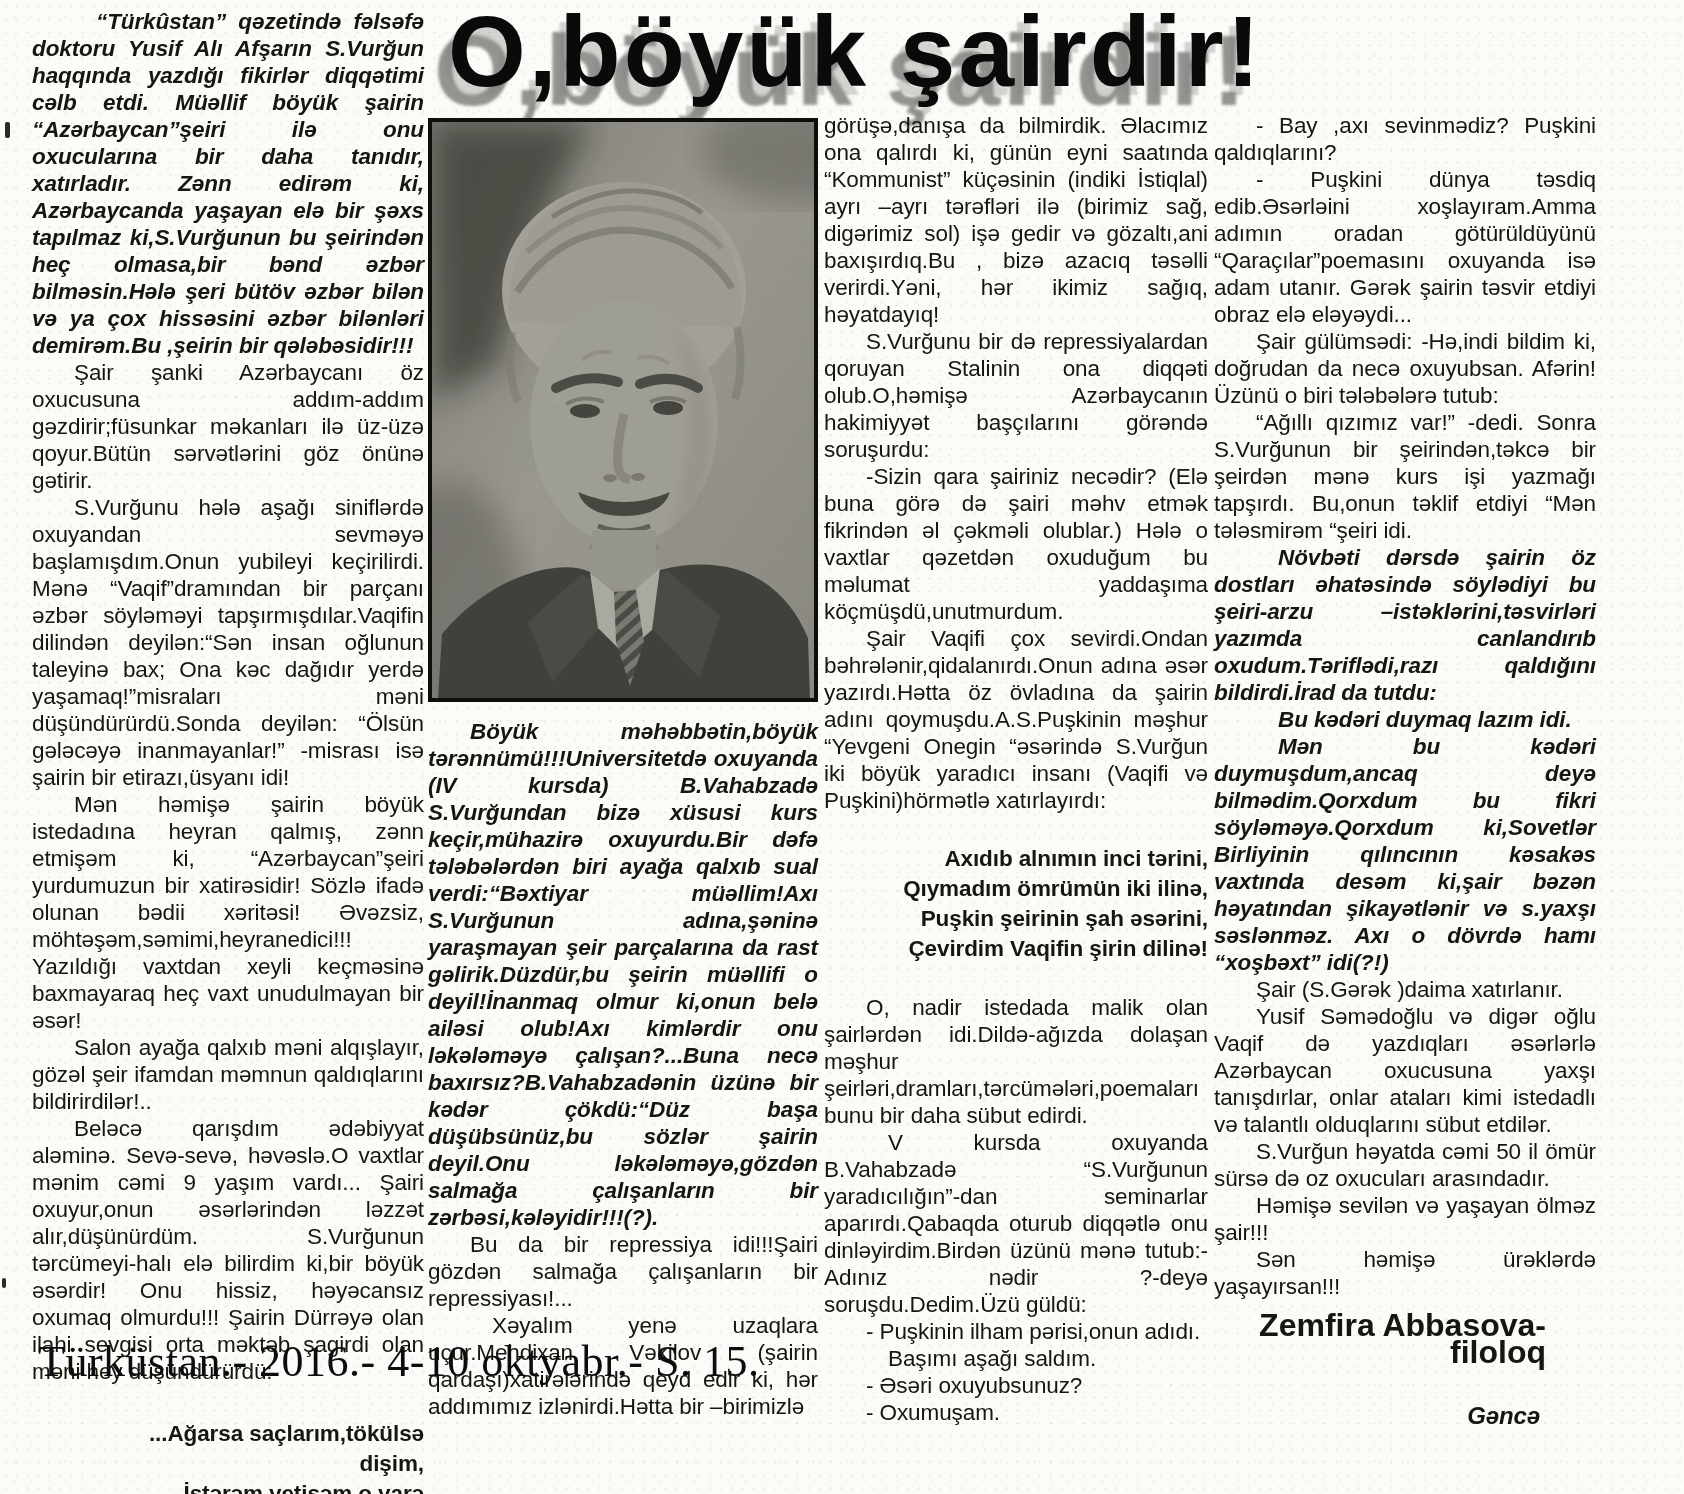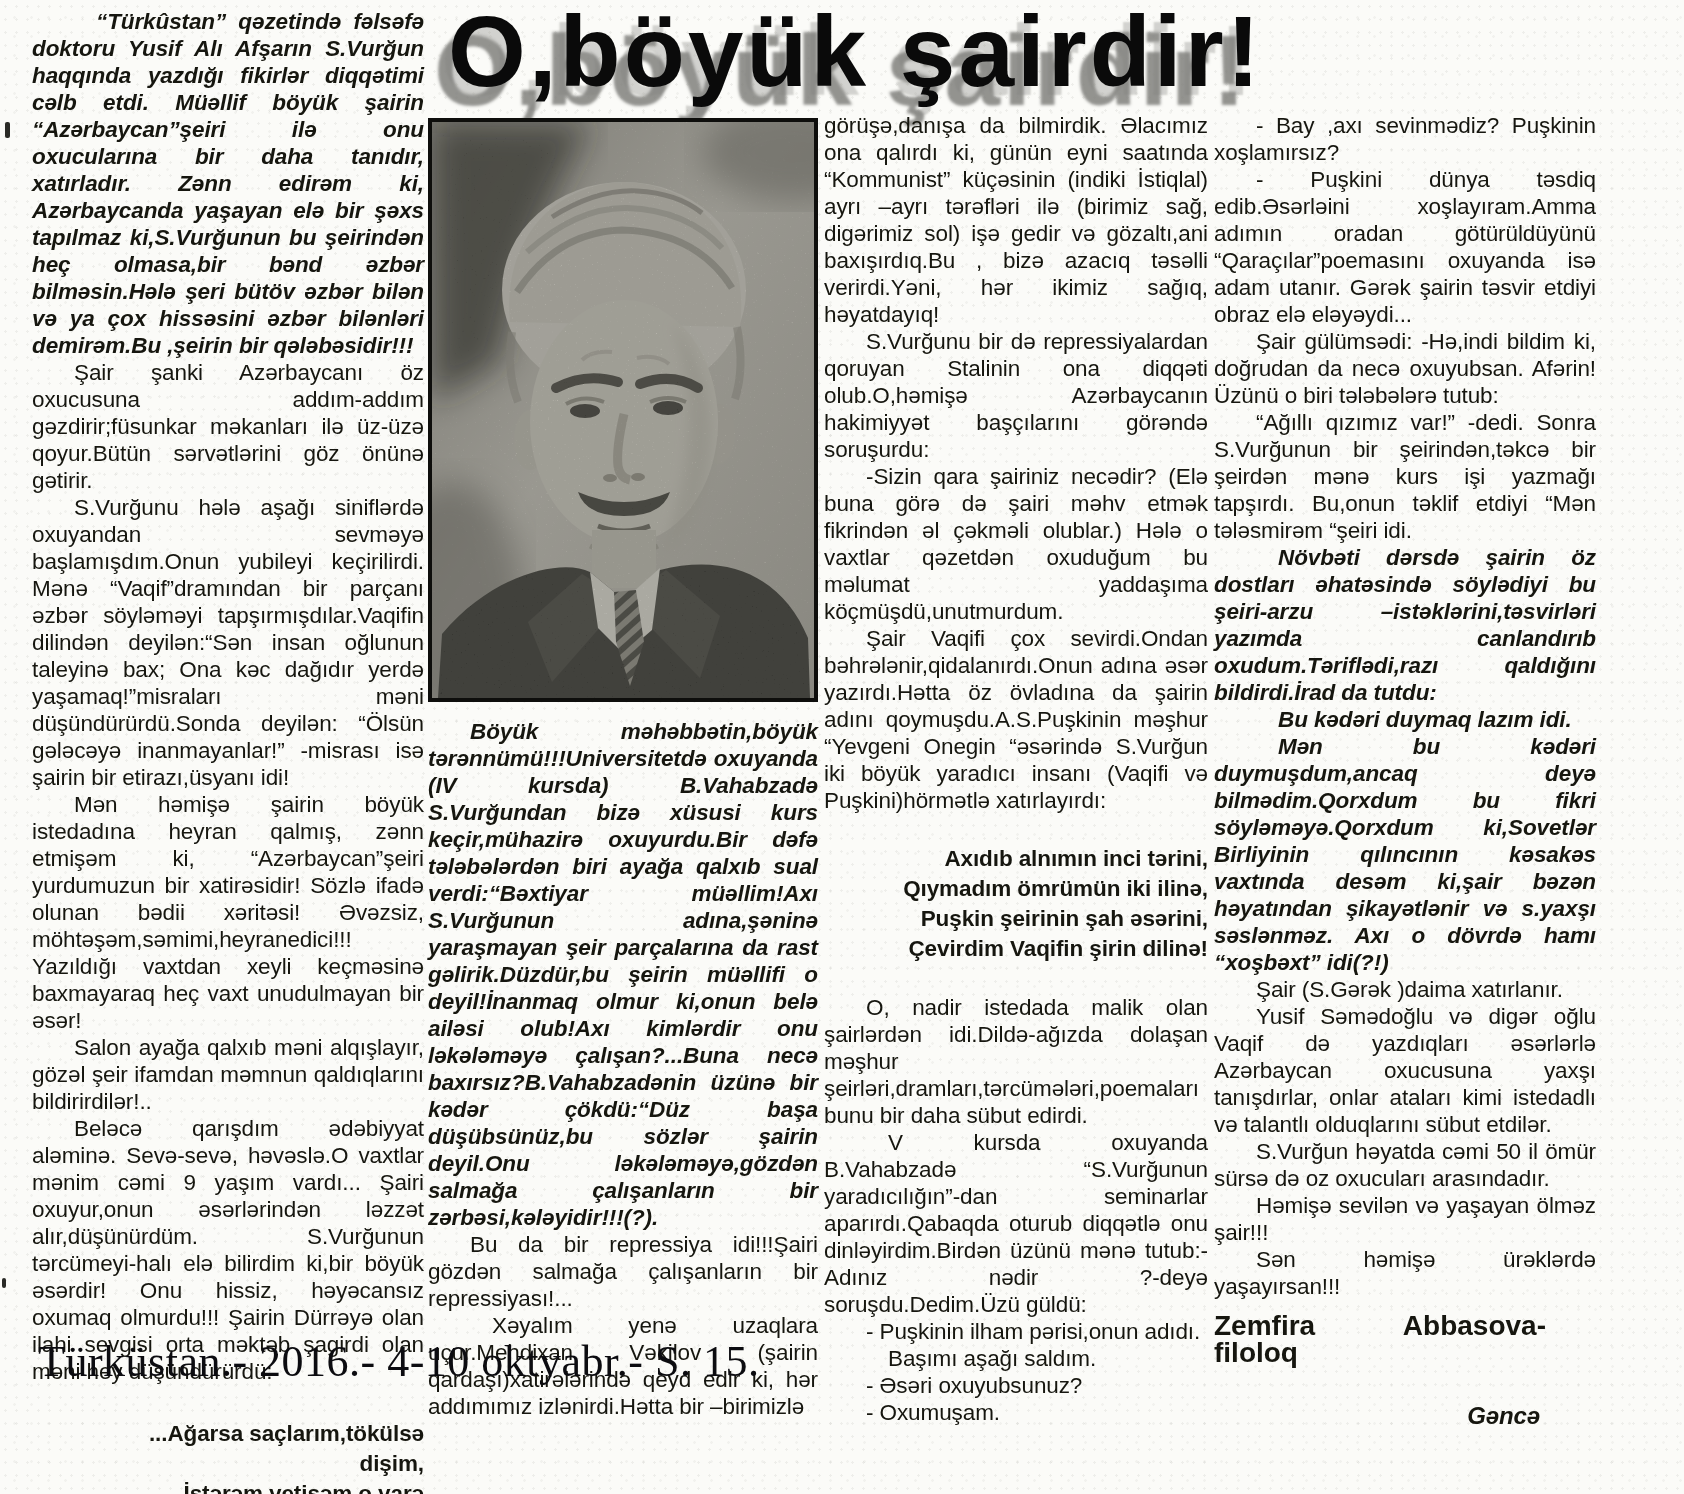--- a/index.html
+++ b/index.html
@@ -30,21 +30,21 @@
   .indent-lg{text-indent:64px;}
   .ital{font-style:italic;font-weight:700;}
   .poem{font-weight:700;line-height:30px;text-align:right;}
   #poem1{margin:34px 0 0 62px;}
   #poem3{margin:30px 0 30px 58px;}
   .photo-frame{
     width:390px;height:584px;border:4px solid #0e0e0c;box-sizing:border-box;
     background:#b0ada6;margin-bottom:16px;overflow:hidden;
   }
   .photo-frame svg{display:block;width:100%;height:100%;}
-  .signature{font-weight:700;padding-right:50px;margin-top:12px;font-size:28px;letter-spacing:0;}
+  .signature{font-weight:700;text-align:right;padding-right:50px;margin-top:12px;font-size:32px;letter-spacing:0;}
   .place{font-weight:700;text-align:right;padding-right:56px;margin-top:36px;font-size:24px;font-style:italic;}
   .citation{
     position:absolute;left:38px;top:1336px;
     font-family:"Liberation Serif",serif;font-weight:400;
     font-size:44px;letter-spacing:0.5px;color:#0c0c10;
   }
   .artifact{position:absolute;background:#2a2a26;border-radius:2px;}
   #art1{left:5px;top:122px;width:5px;height:16px;}
   #art2{left:2px;top:1278px;width:4px;height:10px;}
 </style>
@@ -160,21 +160,21 @@
     </div>
     <p class="indent">O, nadir istedada malik olan şairlərdən idi.Dildə-ağızda dolaşan məşhur şeirləri,dramları,tərcümələri,poemaları bunu bir daha sübut edirdi.</p>
     <p class="indent-lg">V kursda oxuyanda B.Vahabzadə “S.Vurğunun yaradıcılığın”-dan seminarlar aparırdı.Qabaqda oturub diqqətlə onu dinləyirdim.Birdən üzünü mənə tutub:-Adınız nədir ?-deyə soruşdu.Dedim.Üzü güldü:</p>
     <p class="indent">- Puşkinin ilham pərisi,onun adıdı.</p>
     <p class="indent-lg">Başımı aşağı saldım.</p>
     <p class="indent">- Əsəri oxuyubsunuz?</p>
     <p class="indent">- Oxumuşam.</p>
   </div>
 
   <div class="col" id="col4">
-    <p class="indent">- Bay ,axı sevinmədiz? Puşkinin xoşlamırsız?</p>
+    <p class="indent">- Bay ,axı sevinmədiz? Puşkini qaldıqlarını?</p>
     <p class="indent">- Puşkini dünya təsdiq edib.Əsərləini xoşlayıram.Amma adımın oradan götürüldüyünü “Qaraçılar”poemasını oxuyanda isə adam utanır. Gərək şairin təsvir etdiyi obraz elə eləyəydi...</p>
     <p class="indent">Şair gülümsədi: -Hə,indi bildim ki, doğrudan da necə oxuyubsan. Afərin!Üzünü o biri tələbələrə tutub:</p>
     <p class="indent">“Ağıllı qızımız var!” -dedi. Sonra S.Vurğunun bir şeirindən,təkcə bir şeirdən mənə kurs işi yazmağı tapşırdı. Bu,onun təklif etdiyi “Mən tələsmirəm “şeiri idi.</p>
     <p class="ital indent-lg">Növbəti dərsdə şairin öz dostları əhatəsində söylədiyi bu şeiri-arzu –istəklərini,təsvirləri yazımda canlandırıb oxudum.Təriflədi,razı qaldığını bildirdi.İrad da tutdu:</p>
     <p class="ital indent-lg">Bu kədəri duymaq lazım idi.</p>
     <p class="ital indent-lg">Mən bu kədəri duymuşdum,ancaq deyə bilmədim.Qorxdum bu fikri söyləməyə.Qorxdum ki,Sovetlər Birliyinin qılıncının kəsakəs vaxtında desəm ki,şair bəzən həyatından şikayətlənir və s.yaxşı səslənməz. Axı o dövrdə hamı “xoşbəxt” idi(?!)</p>
     <p class="indent">Şair (S.Gərək )daima xatırlanır.</p>
     <p class="indent">Yusif Səmədoğlu və digər oğlu Vaqif də yazdıqları əsərlərlə Azərbaycan oxucusuna yaxşı tanışdırlar, onlar ataları kimi istedadlı və talantlı olduqlarını sübut etdilər.</p>
     <p class="indent">S.Vurğun həyatda cəmi 50 il ömür sürsə də oz oxucuları arasındadır.</p>
     <p class="indent">Həmişə sevilən və yaşayan ölməz şair!!!</p>

